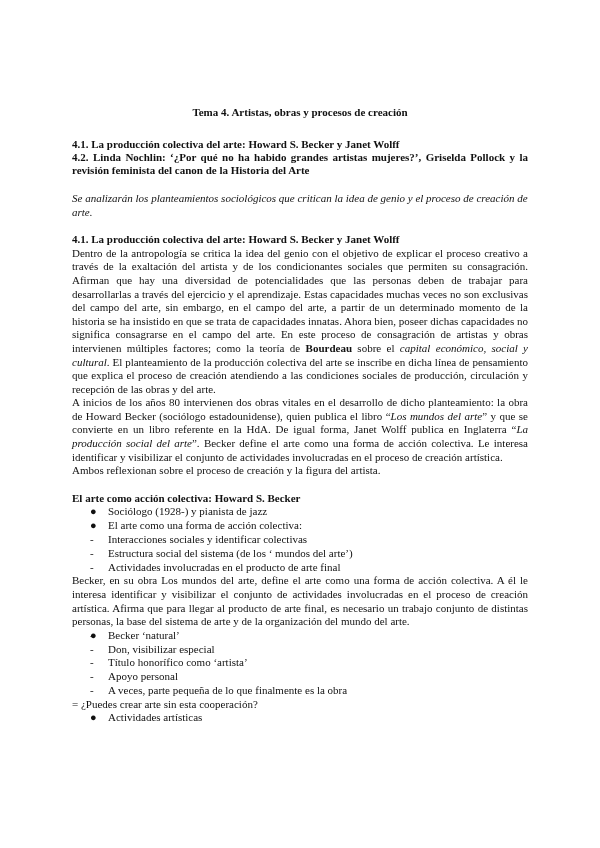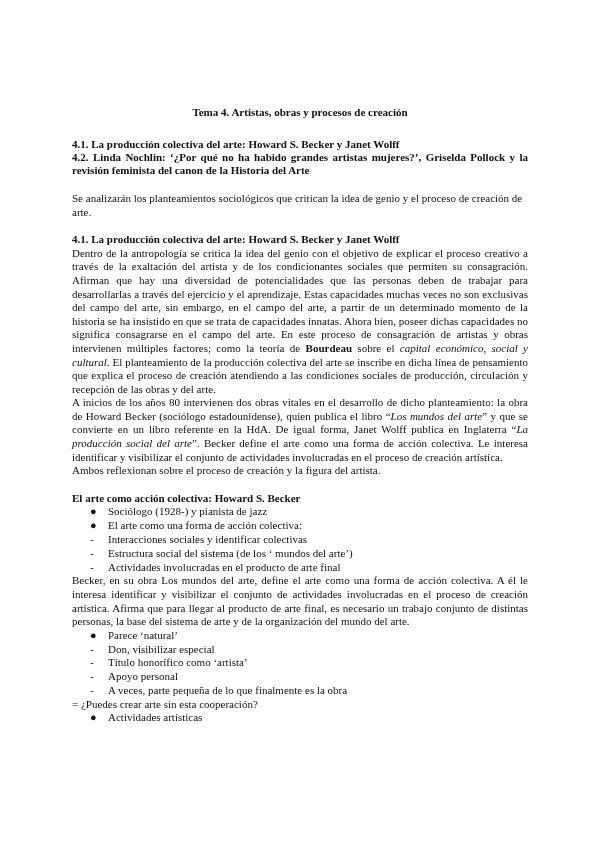--- a/index.html
+++ b/index.html
@@ -5,21 +5,21 @@
   html, body { margin: 0; padding: 0; background: #ffffff; }
   body { width: 600px; height: 848px; overflow: hidden; position: relative; }
   .page {
     position: absolute; left: 72px; top: 70px; width: 456px;
     font-family: "Liberation Serif", "DejaVu Serif", serif;
     font-size: 11px; line-height: 13.6px; color: #111111; margin-top: 36px;
   }
   .title { text-align: center; font-weight: bold; margin: 0 0 17px 0; }
   .toc p { margin: 0; font-weight: bold; text-align: justify; }
   .toc p.l1 { line-height: 14.2px; }
-  .intro { margin: 14px 0 14px 0; }
+  .intro { margin: 14px 0 14px 0; font-style: italic; }
   p { margin: 0; }
   .justify { text-align: justify; }
   h2 { font-size: 11px; font-weight: bold; margin: 0; line-height: 13.6px; }
   .gap { height: 14px; }
   ul.items { list-style: none; margin: 0; padding: 0; }
   ul.items li { position: relative; padding-left: 36px; line-height: 13.8px; }
   ul.items li .mark { position: absolute; left: 18px; top: 0; width: 12px; text-align: left; }
   .i { font-style: italic; }
   .b { font-weight: bold; }
 </style>
@@ -50,21 +50,21 @@
     <ul class="items">
       <li><span class="mark">●</span><span>Sociólogo (1928-) y pianista de jazz</span></li>
       <li><span class="mark">●</span><span>El arte como una forma de acción colectiva:</span></li>
       <li><span class="mark">-</span><span>Interacciones sociales y identificar colectivas</span></li>
       <li><span class="mark">-</span><span>Estructura social del sistema (de los ‘ mundos del arte’)</span></li>
       <li><span class="mark">-</span><span>Actividades involucradas en el producto de arte final</span></li>
     </ul>
     <p class="justify">Becker, en su obra Los mundos del arte, define el arte como una forma de acción colectiva. A él le interesa identificar y visibilizar el conjunto de actividades involucradas en el proceso de creación artística. Afirma que para llegar al producto de arte final, es necesario un trabajo conjunto de distintas personas, la base del sistema de arte y de la organización del mundo del arte.</p>
     <ul class="items">
       <li><span class="mark">●</span></li>
-      <li><span class="mark">-</span><span>Parece ‘natural’</span></li>
+      <li><span class="mark">-</span><span>Becker ‘natural’</span></li>
       <li><span class="mark">-</span><span>Don, visibilizar especial</span></li>
       <li><span class="mark">-</span><span>Título honorífico como ‘artista’</span></li>
       <li><span class="mark">-</span><span>Apoyo personal</span></li>
       <li><span class="mark">-</span><span>A veces, parte pequeña de lo que finalmente es la obra</span></li>
     </ul>
     <p>= ¿Puedes crear arte sin esta cooperación?</p>
     <ul class="items">
       <li><span class="mark">●</span><span>Actividades artísticas</span></li>
     </ul>
   </section>

